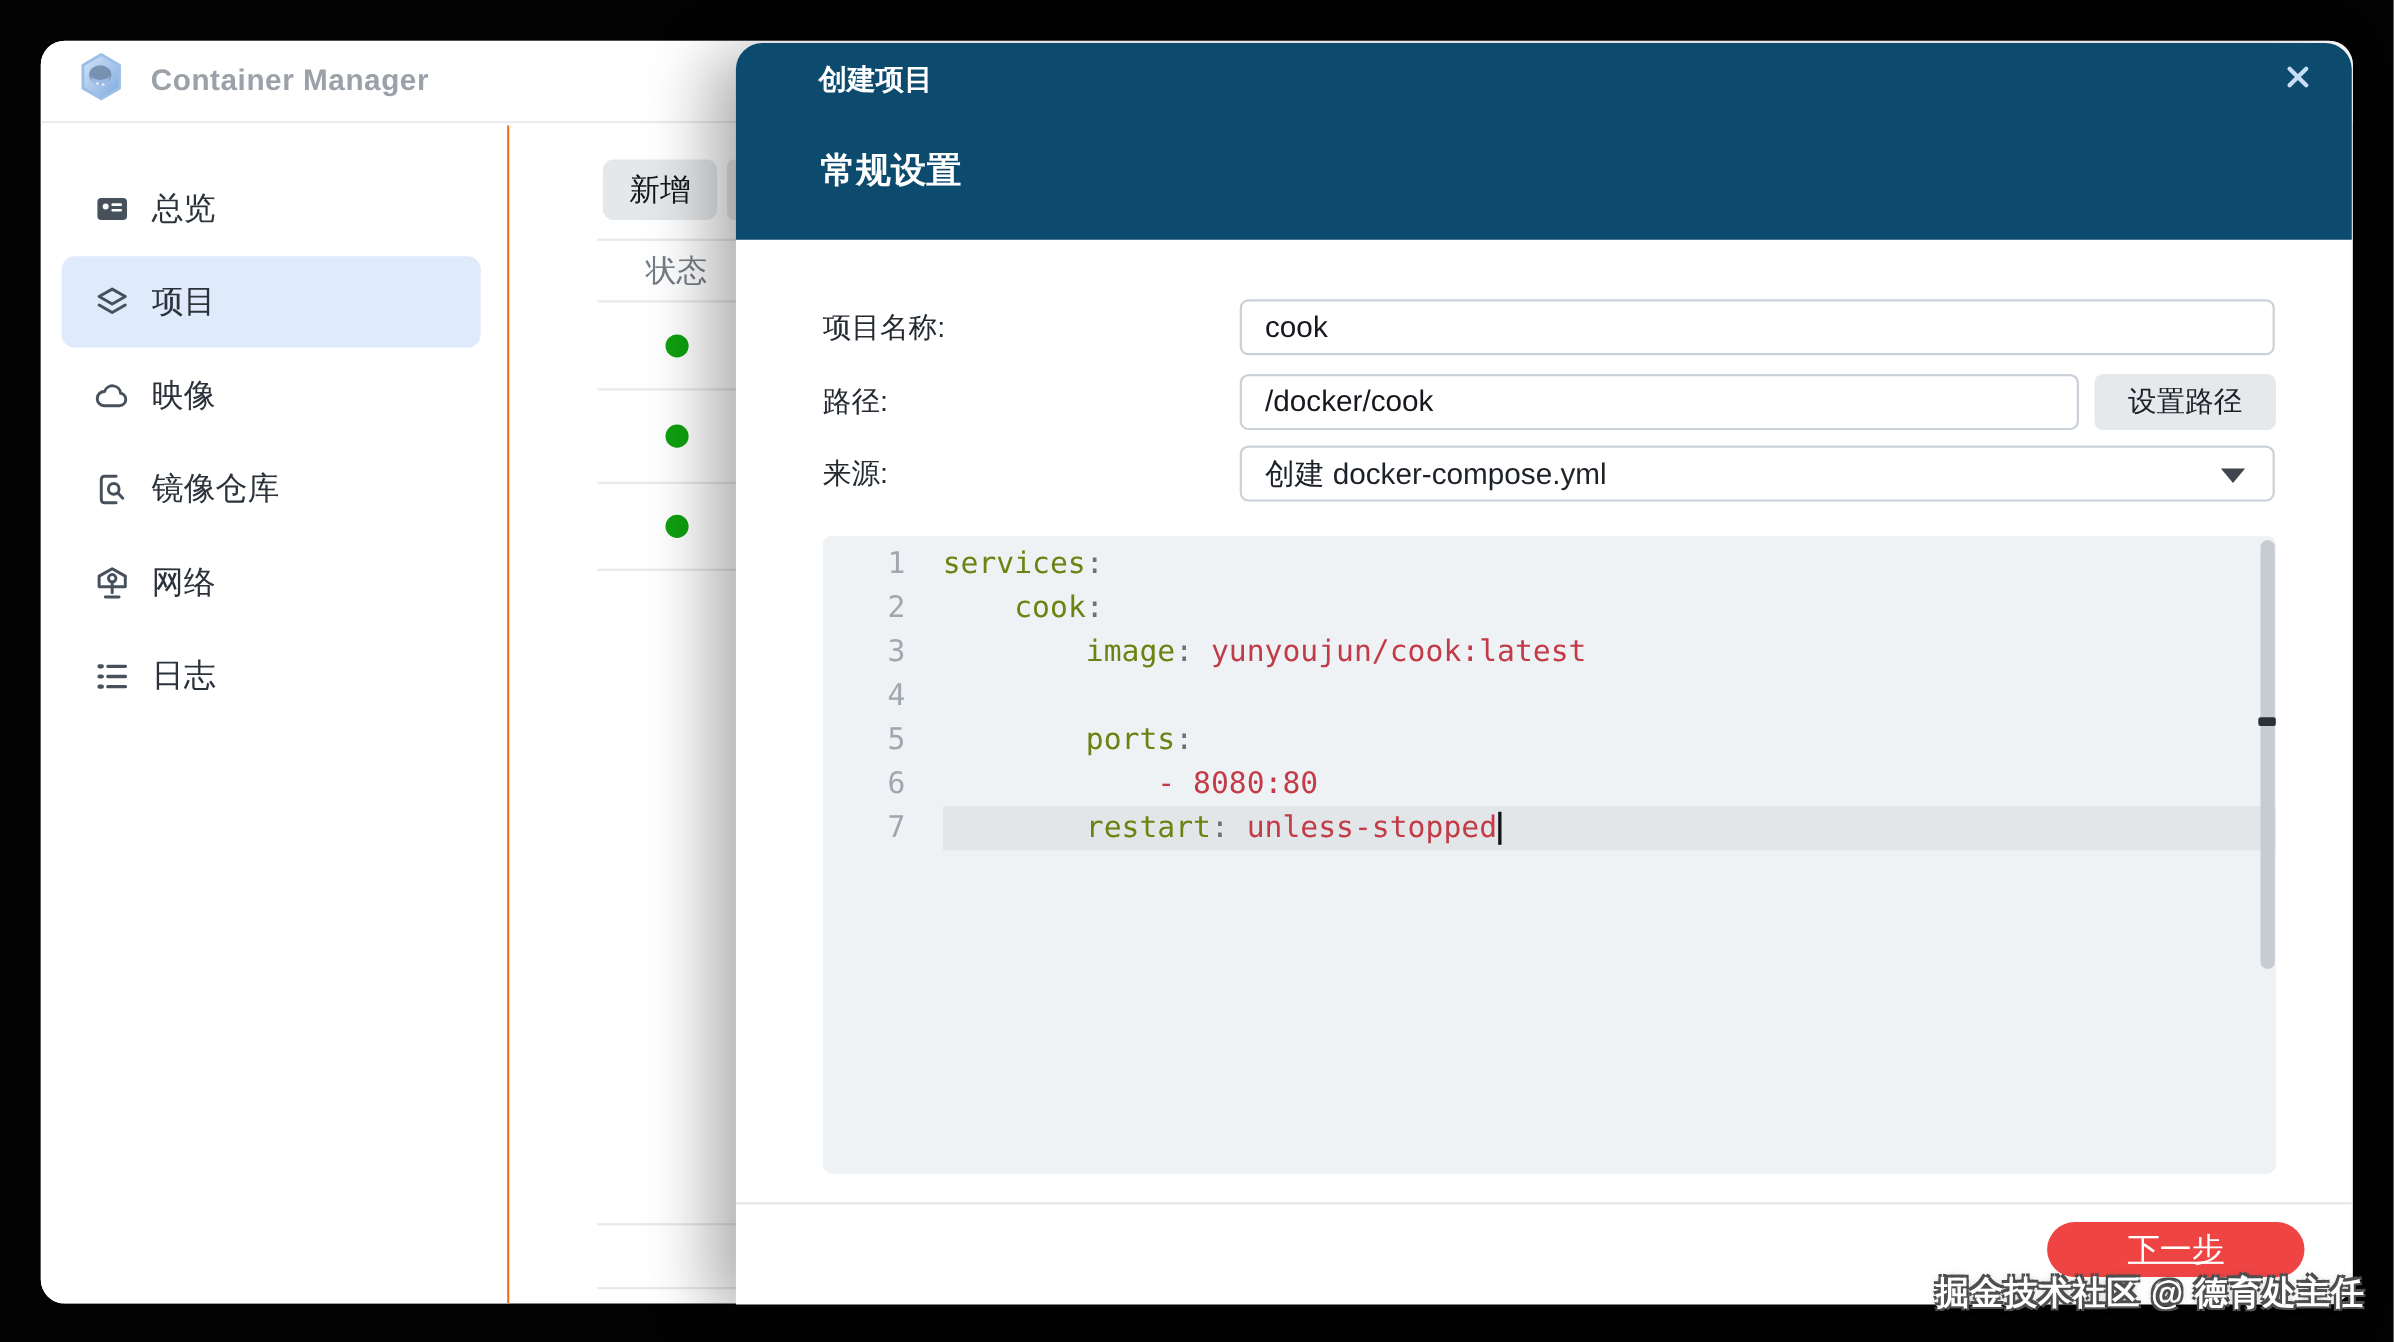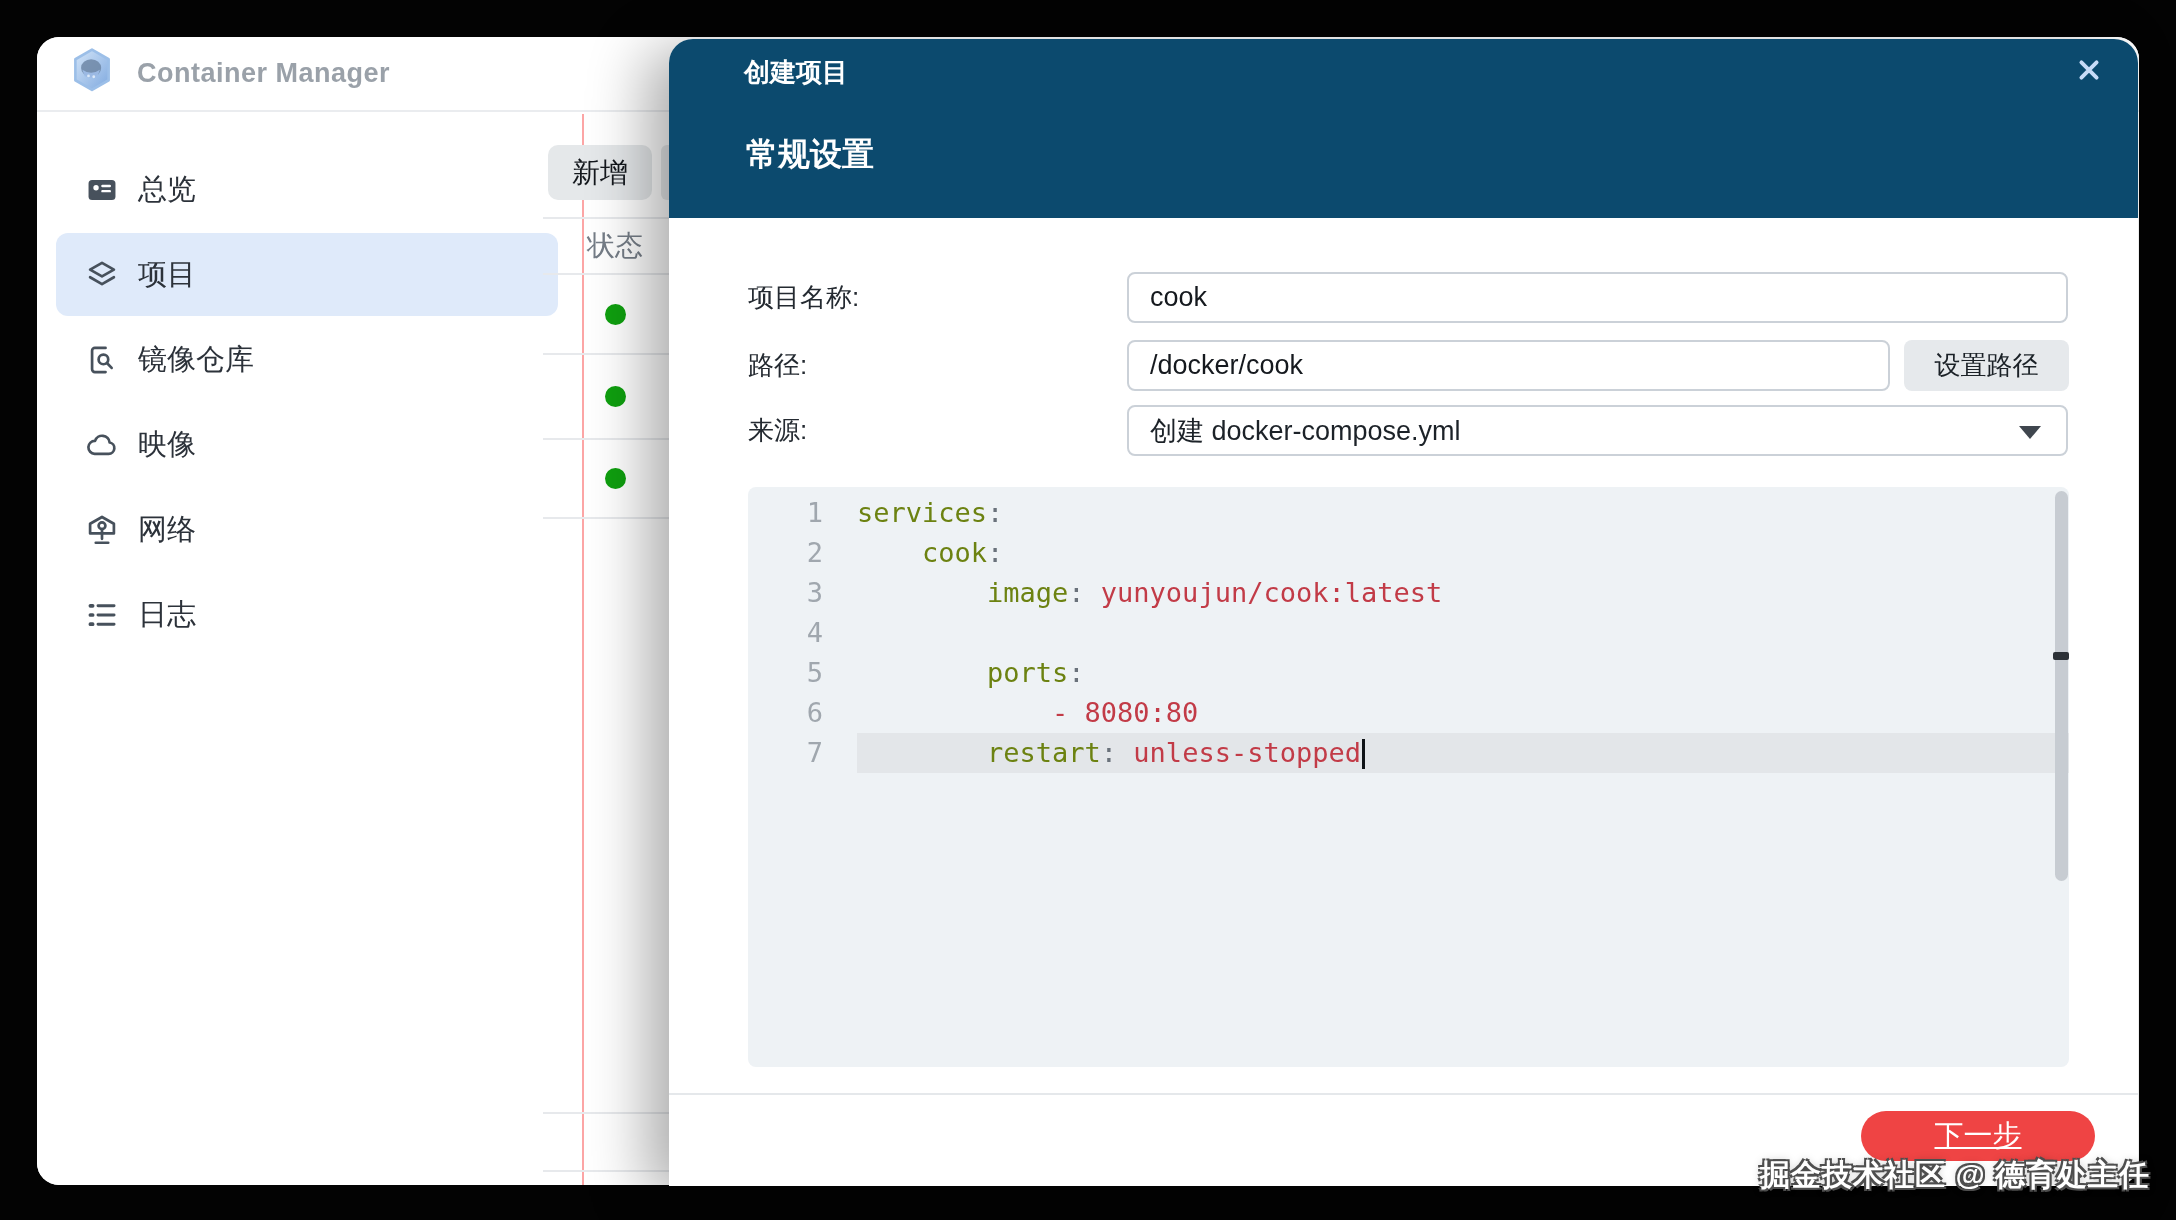--- a/index.html
+++ b/index.html
@@ -15,22 +15,22 @@
     position:absolute; left:37px; top:37px; width:2102px; height:1148px;
     background:#ffffff; border-radius:22px; overflow:hidden;
   }
   .win-header { position:absolute; left:0; top:0; width:100%; height:75px;
     border-bottom:2px solid #eaecef; background:#fff; }
   .app-logo { position:absolute; left:34px; top:10px; width:42px; height:48px; }
   .app-title { position:absolute; left:100px; top:0; height:73px; line-height:73px;
     font-size:27px; font-weight:bold; color:#9aa1a9; letter-spacing:.5px; }
 
   
-  .sidebar { position:absolute; left:0; top:77px; bottom:0; width:547px;
-    border-right:2px solid #fca5a5; background:#fff; padding-top:34px; }
+  .sidebar { position:absolute; left:0; top:77px; bottom:0; width:426px;
+    border-right:2px solid #f97316; background:#fff; padding-top:34px; }
   .nav-item { height:83px; margin:0 24px 2px 19px; border-radius:12px;
     display:flex; align-items:center; padding-left:29px; cursor:default; }
   .nav-item.active { background:#dfeafa; }
   .nav-icon { width:34px; height:34px; flex:0 0 34px; }
   .nav-icon svg { width:34px; height:34px; display:block; }
   .nav-label { margin-left:19px; font-size:29px; color:#2c323a; }
 
   
   .add-btn { position:absolute; left:511px; top:108px; width:104px; height:55px;
     background:#e5e8ea; border:none; border-radius:10px; font-size:28px; color:#14181d;
@@ -141,36 +141,36 @@
           <path d="M12 3.4 L20.4 8.2 L12 13 L3.6 8.2 Z"></path>
           <path d="M3.6 13.6 L12 18.4 L20.4 13.6"></path>
         </svg>
       </span>
       <span class="nav-label">项目</span>
     </div>
 
 
     <div class="nav-item">
       <span class="nav-icon">
+        <svg viewBox="0 0 24 24" fill="none" stroke="#47515c" stroke-width="1.9" stroke-linejoin="round" stroke-linecap="round">
+          <path d="M6.8 18.2 h9.9 a4 4 0 0 0 .7 -7.94 A5.3 5.3 0 0 0 7.1 9.1 A4.4 4.4 0 0 0 6.8 18.2 Z"></path>
+        </svg>
+      </span>
+      <span class="nav-label">映像</span>
+    </div>
+
+    <div class="nav-item">
+      <span class="nav-icon">
         <svg viewBox="0 0 24 24" fill="none" stroke="#47515c" stroke-width="1.9" stroke-linecap="round" stroke-linejoin="round">
           <path d="M14.5 3.5 H7 a2 2 0 0 0 -2 2 v13 a2 2 0 0 0 2 2 h7.5"></path>
           <circle cx="13" cy="11.6" r="3.4"></circle>
           <path d="M15.5 14.1 L18.8 17.6"></path>
         </svg>
       </span>
       <span class="nav-label">镜像仓库</span>
-    </div>
-
-    <div class="nav-item">
-      <span class="nav-icon">
-        <svg viewBox="0 0 24 24" fill="none" stroke="#47515c" stroke-width="1.9" stroke-linejoin="round" stroke-linecap="round">
-          <path d="M6.8 18.2 h9.9 a4 4 0 0 0 .7 -7.94 A5.3 5.3 0 0 0 7.1 9.1 A4.4 4.4 0 0 0 6.8 18.2 Z"></path>
-        </svg>
-      </span>
-      <span class="nav-label">映像</span>
     </div>
 
     <div class="nav-item">
       <span class="nav-icon">
         <svg viewBox="0 0 24 24" fill="none" stroke="#47515c" stroke-width="1.9" stroke-linejoin="round" stroke-linecap="round">
           <path d="M12 2.8 L20.4 7.6 V14.4 H3.6 V7.6 Z"></path>
           <circle cx="12" cy="9" r="2.4"></circle>
           <path d="M12 11.4 V14.4 M12 14.4 V18.2 M7.6 21 h8.8"></path>
         </svg>
       </span>

